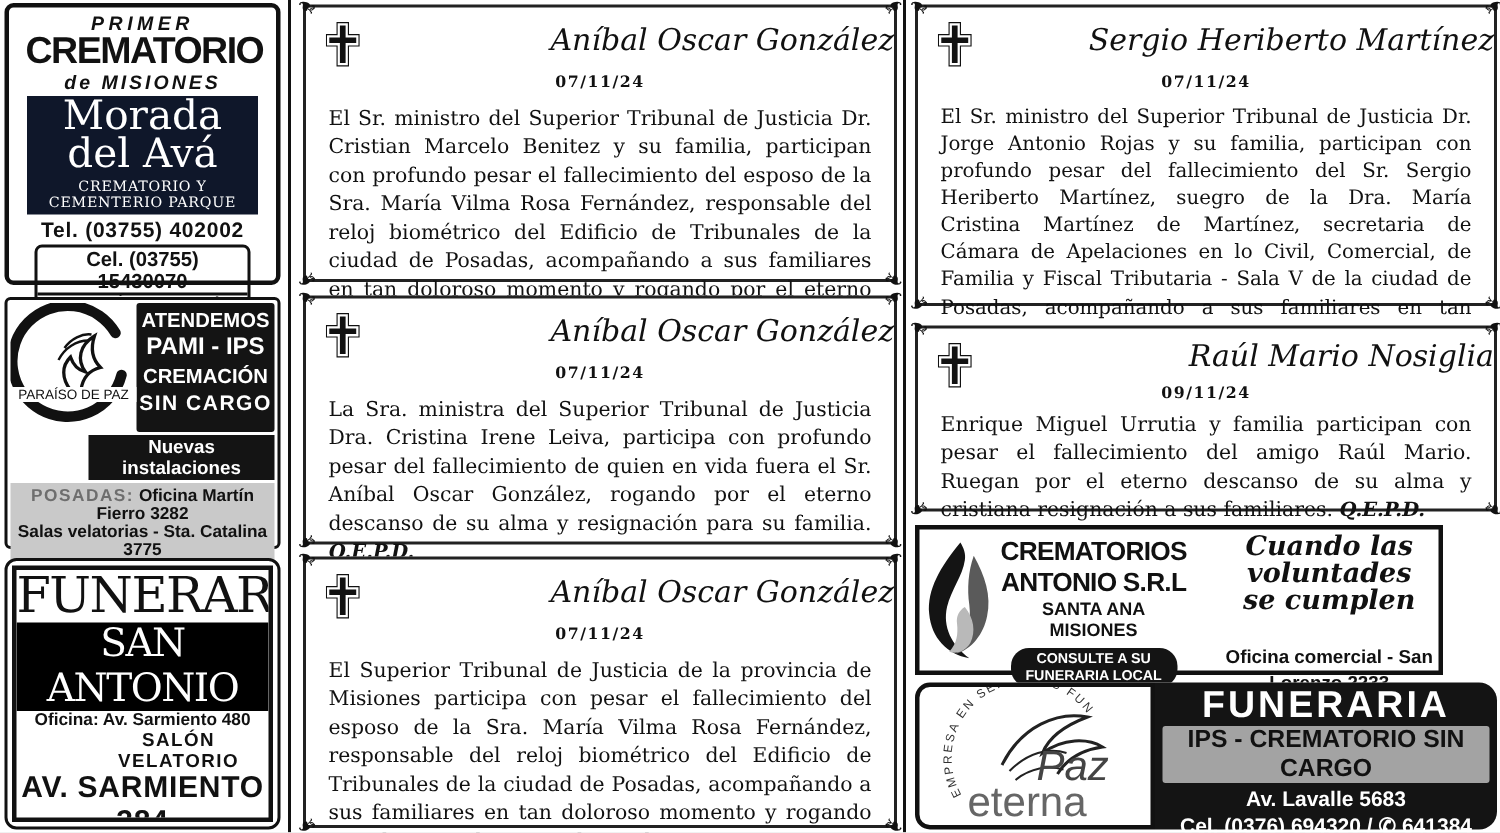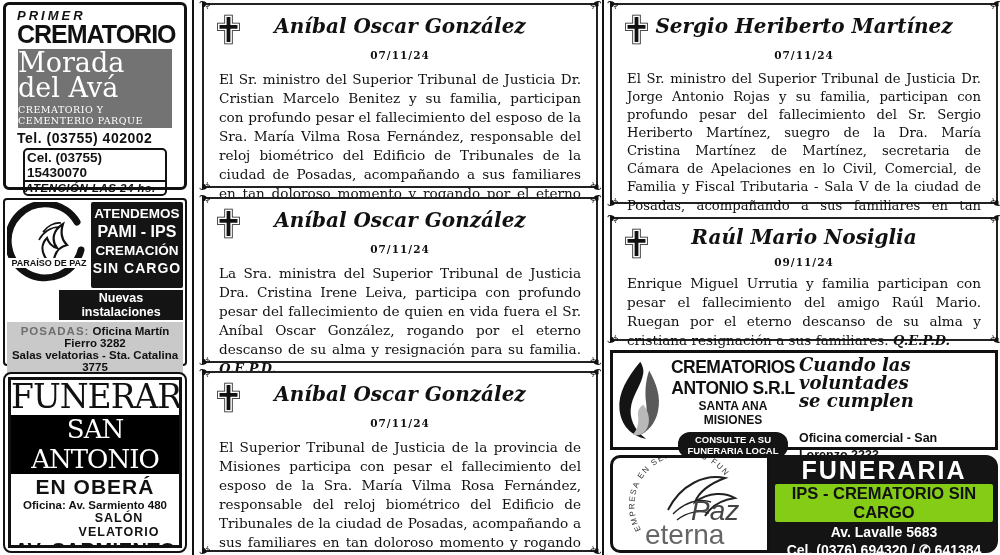--- a/index.html
+++ b/index.html
@@ -3,39 +3,39 @@
 <meta charset="utf-8">
 <style>
   html,body{margin:0;padding:0;background:#e8e8e8;}
   #page{position:relative;width:1000px;height:555px;background:#ffffff;overflow:hidden;
         font-family:"Liberation Sans",sans-serif;color:#111;}
   .vrule{position:absolute;top:0;bottom:0;width:2px;background:#111;}
   
   .ad{position:absolute;background:#fff;box-sizing:border-box;}
   
   .md{left:3px;top:2px;width:184px;height:188px;border:3px solid #111;border-radius:6px;
-      text-align:left;padding:3px 11px;}
+      text-align:center;padding:3px 11px;}
   .md-l1{font-style:italic;font-weight:bold;font-size:13px;letter-spacing:3px;}
   .md-l2{font-weight:900;font-size:25px;letter-spacing:-1px;line-height:.95;}
   .md-l3{font-style:italic;font-weight:bold;font-size:13px;letter-spacing:2px;}
-  .md-black{background:#737373;color:#fff;margin:2px 1px;padding:1px 0 2px;}
+  .md-black{background:#0f172a;color:#fff;margin:2px 1px;padding:1px 0 2px;}
   .md-name{font-family:"DejaVu Serif",serif;font-size:27px;line-height:.95;}
   .md-sub{font-family:"DejaVu Serif",serif;font-size:9.5px;letter-spacing:.5px;margin-top:3px;}
   .md-tel{font-weight:bold;font-size:14px;margin-top:2px;letter-spacing:.5px;}
   .md-box{border:2px solid #111;border-radius:5px;margin:2px 6px;font-weight:bold;}
   .md-cel{font-size:13.5px;border-bottom:2px solid #111;padding:0 2px;}
   .md-24{font-style:italic;font-size:11.5px;letter-spacing:.5px;}
   .md-mail{font-weight:bold;font-size:10px;margin-top:2px;}
   .md-web{font-weight:bold;font-size:10.5px;}
   
   .pp{left:3px;top:198px;width:184px;height:168px;border:2px solid #111;border-radius:4px;padding:2px;}
   .pp-top{display:flex;height:86px;}
   .pp-logo{width:84px;position:relative;}
   .pp-label{position:absolute;left:0;top:56px;width:100%;text-align:center;font-size:9px;
-            font-weight:700;background:#fff;}
+            font-weight:400;background:#fff;}
   .pp-black{flex:1;background:#141414;color:#fff;text-align:center;font-weight:900;
             padding-top:4px;border-radius:2px;}
   .pp-b1{font-size:13.5px;}  .pp-b2{font-size:16px;margin:2px 0;}
   .pp-b3{font-size:13.5px;}  .pp-b4{font-size:14px;margin-top:2px;letter-spacing:1px;}
   .pp-banner{background:#141414;color:#fff;font-weight:bold;font-size:12.5px;text-align:center;
              margin:2px 0 2px 52px;padding:1px 0;}
   .pp-gray{background:#c9c9c9;text-align:center;font-weight:bold;padding:3px 0 2px;}
   .pp-city{color:#6e6e6e;letter-spacing:1px;}
   .pp-a1{font-size:11.5px;}
   .pp-a2{font-size:11.5px;border-bottom:3px solid #fff;padding-bottom:4px;margin-bottom:3px;}
@@ -52,49 +52,49 @@
   .sa-s{font-weight:bold;font-size:12.5px;letter-spacing:1px;padding-left:48px;}
   .sa-a{font-weight:900;font-size:20px;letter-spacing:.5px;}
   
   .obit{position:absolute;background:#fff;border:2px solid #222;box-sizing:border-box;}
   .orn{position:absolute;font-family:"DejaVu Sans",sans-serif;font-size:16px;color:#111;line-height:1;}
   .orn.tl{top:-9px;left:-6px;transform:rotate(200deg);}
   .orn.tr{top:-9px;right:-6px;transform:rotate(160deg) scaleX(-1);}
   .orn.bl{bottom:-9px;left:-6px;transform:rotate(-20deg) scaleX(-1);}
   .orn.br{bottom:-9px;right:-6px;transform:rotate(20deg);}
   .cross{position:absolute;left:13px;top:9px;width:23px;height:31px;}
-  .obit-title{text-align:center;font-family:"DejaVu Serif",serif;font-style:italic;font-weight:bold;
+  .obit-title{text-align:right;font-family:"DejaVu Serif",serif;font-style:italic;font-weight:normal;
               font-size:20px;margin-top:9px;}
   .obit-date{text-align:center;font-family:"DejaVu Serif",serif;font-weight:bold;font-size:10.5px;
              letter-spacing:1px;margin:11px 0 9px;}
   .obit-body{font-family:"DejaVu Serif",serif;font-size:13.6px;line-height:1.4;text-align:justify;
              padding:0 15px;}
   .qepd{font-style:italic;font-weight:bold;font-size:13px;}
   
-  .cm{left:610px;top:350px;width:388px;height:100px;border:3px solid #111;display:flex;
+  .cm{left:610px;top:350px;width:352px;height:100px;border:3px solid #111;display:flex;
       padding:3px 6px 3px 2px;}
   .cm-left{width:198px;text-align:center;display:flex;}
   .cm-ltxt{flex:1;}
   .cm-name{font-weight:900;font-size:17.5px;line-height:1;margin-top:3px;letter-spacing:-.5px;}
   .cm-loc{font-weight:800;font-size:12px;line-height:1.15;margin-top:3px;}
   .cm-pill{display:inline-block;background:#141414;color:#fff;border-radius:12px;font-weight:800;
            font-size:9.5px;line-height:1.2;padding:2px 10px;margin-top:4px;}
-  .cm-right{flex:1;text-align:left;font-weight:800;}
+  .cm-right{flex:1;text-align:center;font-weight:800;}
   .cm-slogan{font-family:"DejaVu Serif",serif;font-style:italic;font-weight:bold;font-size:18px;
              line-height:1;}
   .cm-line{font-size:12.5px;line-height:1.35;}
   .cm-mail{font-size:12.5px;margin-top:1px;}
   
   .pe{left:610px;top:455px;width:388px;height:98px;display:flex;}
   .pe-left{width:160px;border:3px solid #111;border-radius:10px 0 0 10px;background:#fff;
            box-sizing:border-box;position:relative;overflow:hidden;}
   .pe-right{flex:1;background:#141414;border-radius:0 12px 12px 0;color:#fff;text-align:center;
             padding:2px 5px;box-sizing:border-box;}
   .pe-title{font-weight:900;font-size:25px;letter-spacing:2px;line-height:1.05;}
-  .pe-band{background:#84cc16;color:#111;font-weight:800;font-size:16.5px;margin:1px 0 2px;
+  .pe-band{background:#a3a3a3;color:#111;font-weight:800;font-size:16.5px;margin:1px 0 2px;
            padding:0 2px;border-radius:2px;}
   .pe-line{font-weight:800;font-size:14px;line-height:1.25;}
   .wa{display:inline-block;font-weight:bold;}
   svg text{font-family:"Liberation Sans",sans-serif;}
 </style>
 </head>
 <body>
 
 <div id="page">
 
@@ -104,20 +104,21 @@
       <path d="M10 2 h6 v9 h8 v6 h-8 v15 h-6 V17 H2 v-6 h8 z" fill="#111" stroke="#fff" stroke-width="1.7"></path>
     </symbol>
   </svg>
 
   <div class="vrule" style="left:192px"></div>
   <div class="vrule" style="left:602px"></div>
 
   <div class="ad md">
     <div class="md-l1">PRIMER</div>
     <div class="md-l2">CREMATORIO</div>
+    <div class="md-l3">de MISIONES</div>
     <div class="md-black">
       <div class="md-name">Morada</div>
       <div class="md-name">del Avá</div>
       <div class="md-sub">CREMATORIO Y CEMENTERIO PARQUE</div>
     </div>
     <div class="md-tel">Tel. (03755) 402002</div>
     <div class="md-box">
       <div class="md-cel">Cel. (03755) 15430070</div>
       <div class="md-24">ATENCIÓN LAS 24 hs.</div>
     </div>
@@ -148,21 +149,20 @@
       <div class="pp-a2">Salas velatorias - Sta. Catalina 3775</div>
       <div class="pp-ph">Tel. (0376) 4475785 - Cel. 154272626 / 154114949</div>
       <div class="pp-mail">paraisodepaz@gmail.com</div>
     </div>
   </div>
 
   <div class="ad sa">
     <div class="sa-in">
       <div class="sa-t">FUNERARIA</div>
       <div class="sa-n">SAN ANTONIO</div>
-      <div class="sa-o">EN OBERÁ</div>
       <div class="sa-of">Oficina: Av. Sarmiento 480</div>
       <div class="sa-s">SALÓN VELATORIO</div>
       <div class="sa-a">AV. SARMIENTO 384</div>
 
     </div>
   </div>
 
   <div class="obit" style="left:202px;top:3px;width:396px;height:185px">
     <span class="orn tl">❧</span>
     <span class="orn tr">❧</span>

